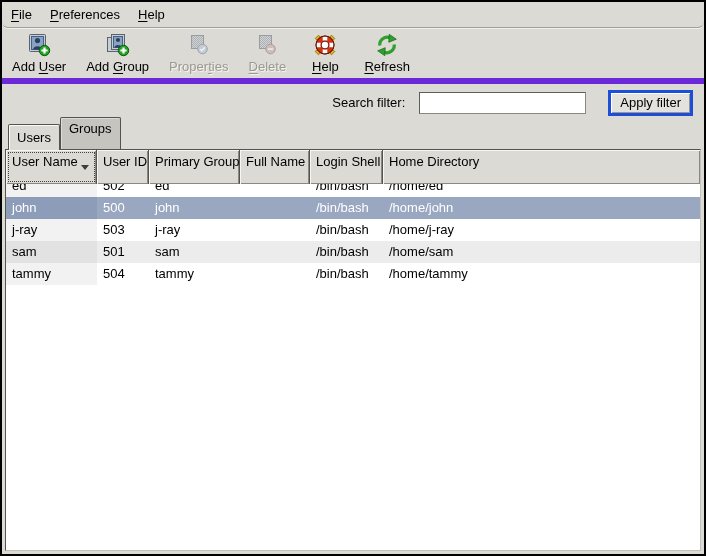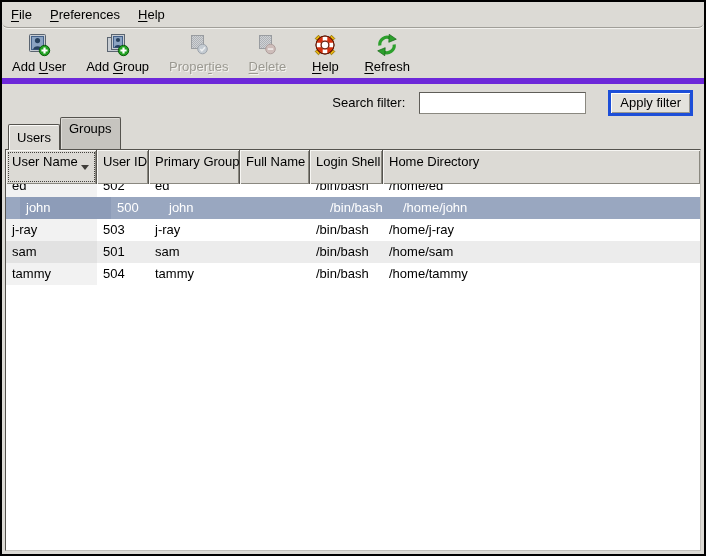--- a/index.html
+++ b/index.html
@@ -44,21 +44,21 @@
   .c2{width:91px;flex:0 0 91px;}
   .c3{width:70px;flex:0 0 70px;}
   .c4{width:73px;flex:0 0 73px;}
   .c5{flex:1 1 auto;border-right:none;}
   .tbody{flex:1;overflow:hidden;}
   .trow{display:flex;height:22px;line-height:22px;background:var(--table_bg,#fff);}
   .trow.alt{background:var(--row_alt_bg,#ececec);}
   .tcell{padding-left:6px;white-space:nowrap;overflow:hidden;}
   .trow .tcell.c0{background:var(--sorted_col_bg,#f2f2f2);}
   .trow.alt .tcell.c0{background:var(--sorted_col_alt_bg,#e2e2e2);}
-  .trow.selected{background:var(--selection_bg,#99a7c0);color:var(--selection_text,#fff);padding-left:14px;}
+  .trow.selected{background:var(--selection_bg,#99a7c0);color:var(--selection_text,#fff);}
   .trow.selected .tcell.c0{background:var(--selection_sorted_bg,#8d9cb8);}
 </style>
 </head>
 <body>
 
 <div class="window">
 
   <div class="menubar">
     <div class="menuitem"><span></span><span class="mn">F</span><span>ile</span></div>
     <div class="menuitem"><span></span><span class="mn">P</span><span>references</span></div>

